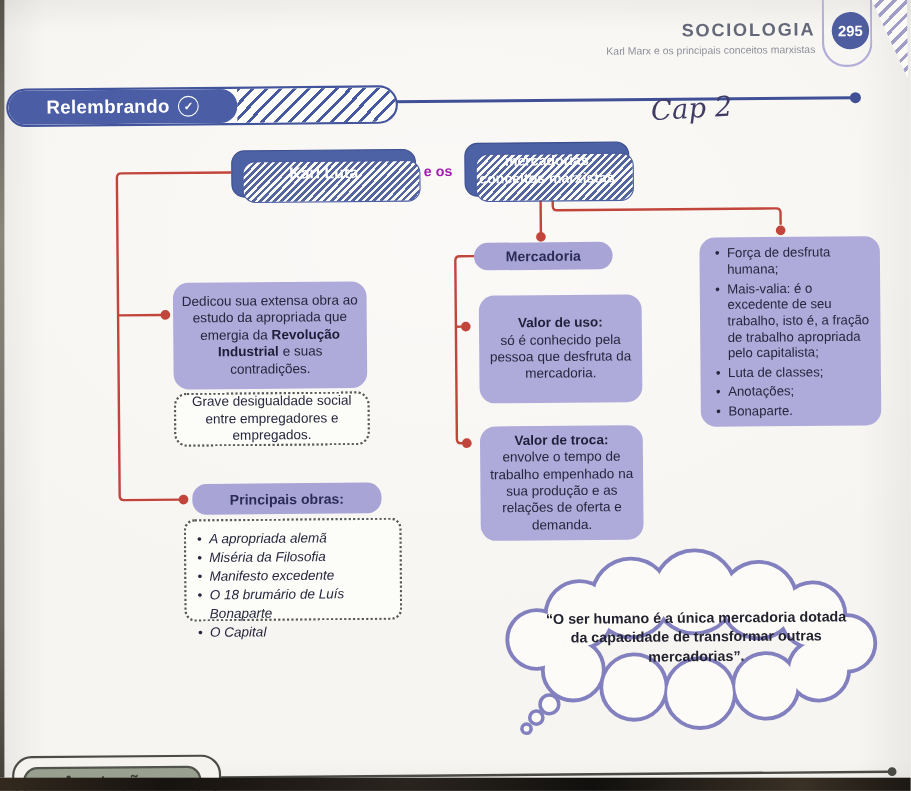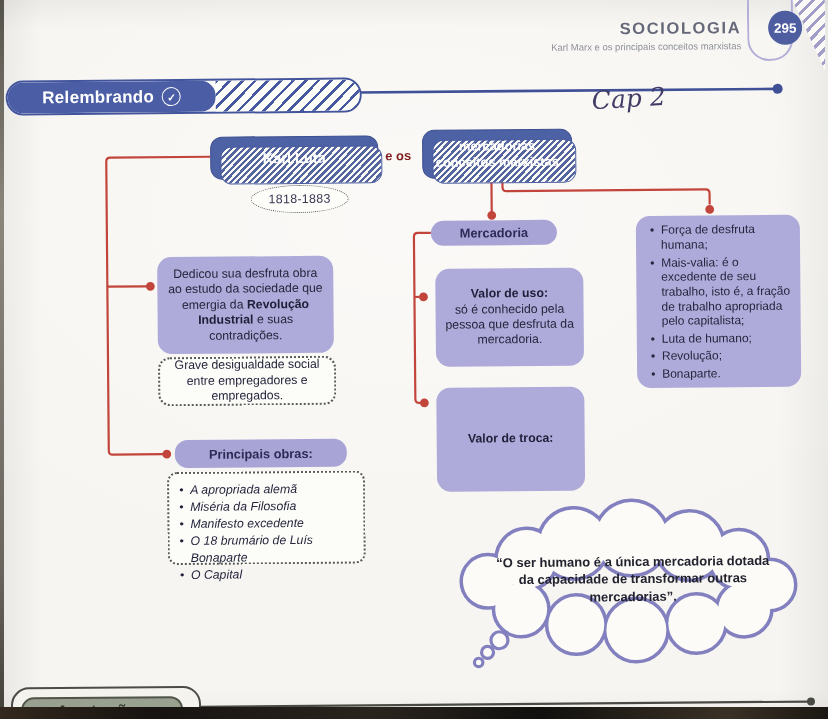--- a/index.html
+++ b/index.html
@@ -21,21 +21,21 @@
 
   
   .corner-stripes{position:absolute;right:0;top:0;width:46px;height:92px;z-index:2;
     background:repeating-linear-gradient(135deg,#a19dc9 0 3px,#fbfaf7 3px 8.5px);
     clip-path:polygon(26% 0, 100% 0, 100% 82%);}
   .header{position:absolute;right:84px;top:21px;text-align:right;z-index:2;}
   .h-title{font-size:16.5px;font-weight:600;letter-spacing:1.6px;color:#646879;}
   .h-sub{font-size:9.5px;color:#8d909a;margin-top:3px;}
   .badge{position:absolute;left:750px;top:0;width:42px;height:62px;z-index:2;
     border:2.5px solid #b2aed8;border-top:none;border-radius:0 0 22px 22px;}
-  .badge-circle{position:absolute;left:19px;top:14px;width:34px;height:34px;border-radius:50%;
+  .badge-circle{position:absolute;left:7px;top:14px;width:34px;height:34px;border-radius:50%;
     background:#4e5da0;color:#fff;font-weight:bold;font-size:13.5px;
     display:flex;align-items:center;justify-content:center;}
 
   
   .banner{position:absolute;left:8px;top:77px;width:352px;height:31px;z-index:2;
     border:2.5px solid #42549c;border-radius:18px;background:#fdfdfa;overflow:hidden;display:flex;}
   .banner-label{width:208px;height:100%;background:#4a5da5;border-radius:0 15px 15px 0;
     display:flex;align-items:center;justify-content:center;gap:8px;
     color:#fff;font-weight:bold;font-size:17px;letter-spacing:0.3px;}
   .check{width:17px;height:17px;border:1.8px solid #fff;border-radius:50%;
@@ -50,21 +50,21 @@
   .overlay{position:absolute;left:0;top:0;z-index:1;pointer-events:none;}
 
   
   .abs{position:absolute;z-index:2;}
   .box-dark{background:#4d61a5;border:1.5px solid #3b4e8e;border-radius:12px;color:#fff;
     font-weight:bold;display:flex;flex-direction:column;align-items:center;justify-content:center;
     text-align:center;}
   .box-dark::before{content:"";position:absolute;left:9px;top:9px;right:-5px;bottom:-6px;
     background:repeating-linear-gradient(135deg,#fafaf7 0 2.2px,#54659f 2.2px 4.6px);
     border:1.5px solid #4c5ea2;border-radius:12px;z-index:-1;}
-  .eos{font-size:13px;font-weight:bold;color:#7f1d1d;z-index:2;}
+  .eos{font-size:13px;font-weight:bold;color:#a21caf;z-index:2;}
   .ellipse-dotted{border:1.7px dotted #5c5c5c;border-radius:50%;background:#fdfdfa;
     display:flex;align-items:center;justify-content:center;
     font-size:12.5px;color:#3a3a55;letter-spacing:0.3px;}
   .pill{background:#a8a4d6;border-radius:13px;color:#2b2b55;font-weight:600;font-size:12.8px;
     display:flex;align-items:center;justify-content:center;}
   .pbox{background:#aeaad9;border-radius:14px;color:#26263e;font-size:12.3px;line-height:1.25;
     text-align:center;padding:10px 8px;box-sizing:border-box;
     display:flex;flex-direction:column;justify-content:center;}
   .pbox b{color:#1e1e38;}
   .dotted{background:#fcfcf8;border:2px dotted #595959;border-radius:12px;
@@ -189,24 +189,23 @@
 
     <div class="abs box-dark" style="left:212px;top:135px;width:166px;height:41px;font-size:14.5px;">
       <span>Karl Luta</span>
     </div>
     <div class="abs eos" style="left:387px;top:148px;">e os</div>
     <div class="abs box-dark" style="left:424px;top:130px;width:148px;height:47px;font-size:12.8px;line-height:1.25;">
       <span>mercadorias</span>
       <span>conceitos marxistas</span>
     </div>
 
-    <div class="abs ellipse-dotted" style="left:252px;top:184px;width:96px;height:26px;">1818-1883</div>
 
     <div class="abs pbox" style="left:158px;top:255px;width:176px;height:97px;">
-      <span><span>Dedicou sua desfruta obra ao estudo da sociedade que emergia da </span><b>Revolução Industrial</b><span> e suas contradições.</span></span>
+      <span><span>Dedicou sua extensa obra ao estudo da apropriada que emergia da </span><b>Revolução Industrial</b><span> e suas contradições.</span></span>
     </div>
     <div class="abs dotted" style="left:158px;top:355px;width:178px;height:49px;">Grave desigualdade social entre empregadores e empregados.</div>
 
     <div class="abs pill" style="left:174px;top:438px;width:172px;height:28px;">Principais obras:</div>
     <div class="abs listbox" style="left:166px;top:470px;width:198px;height:93px;">
       <ul class="plain works">
 
       <li><span>A apropriada alemã</span></li>
           <li><span>Miséria da Filosofia</span></li>
           <li><span>Manifesto excedente</span></li>
@@ -217,29 +216,30 @@
 
     <div class="abs pill" style="left:432px;top:221px;width:126px;height:25px;font-weight:bold;">Mercadoria</div>
 
     <div class="abs pbox" style="left:436px;top:269px;width:148px;height:98px;">
       <span class="bold-title">Valor de uso:</span>
       <span>só é conhecido pela pessoa que desfruta da mercadoria.</span>
     </div>
 
     <div class="abs pbox" style="left:436px;top:388px;width:148px;height:104px;">
       <span class="bold-title">Valor de troca:</span>
+      <span>envolve o tempo de trabalho empenhado na sua produção e as relações de oferta e demanda.</span>
     </div>
 
     <div class="abs pbox" style="left:637px;top:218px;width:164px;height:172px;padding:12px 8px 8px 12px;">
       <ul class="plain concepts" style="text-align:left;">
 
       <li><span>Força de desfruta humana;</span></li>
           <li><span>Mais-valia: é o excedente de seu trabalho, isto é, a fração de trabalho apropriada pelo capitalista;</span></li>
-          <li><span>Luta de humano;</span></li>
-          <li><span>Revolução;</span></li>
+          <li><span>Luta de classes;</span></li>
+          <li><span>Anotações;</span></li>
           <li><span>Bonaparte.</span></li>
         </ul>
     </div>
 
     <div class="cloud-text">
       <span>
         
       <span style="display:block;">“O ser humano é a única mercadoria dotada</span><span style="display:block;">da capacidade de transformar outras</span><span style="display:block;">mercadorias”.</span></span>
     </div>
 

